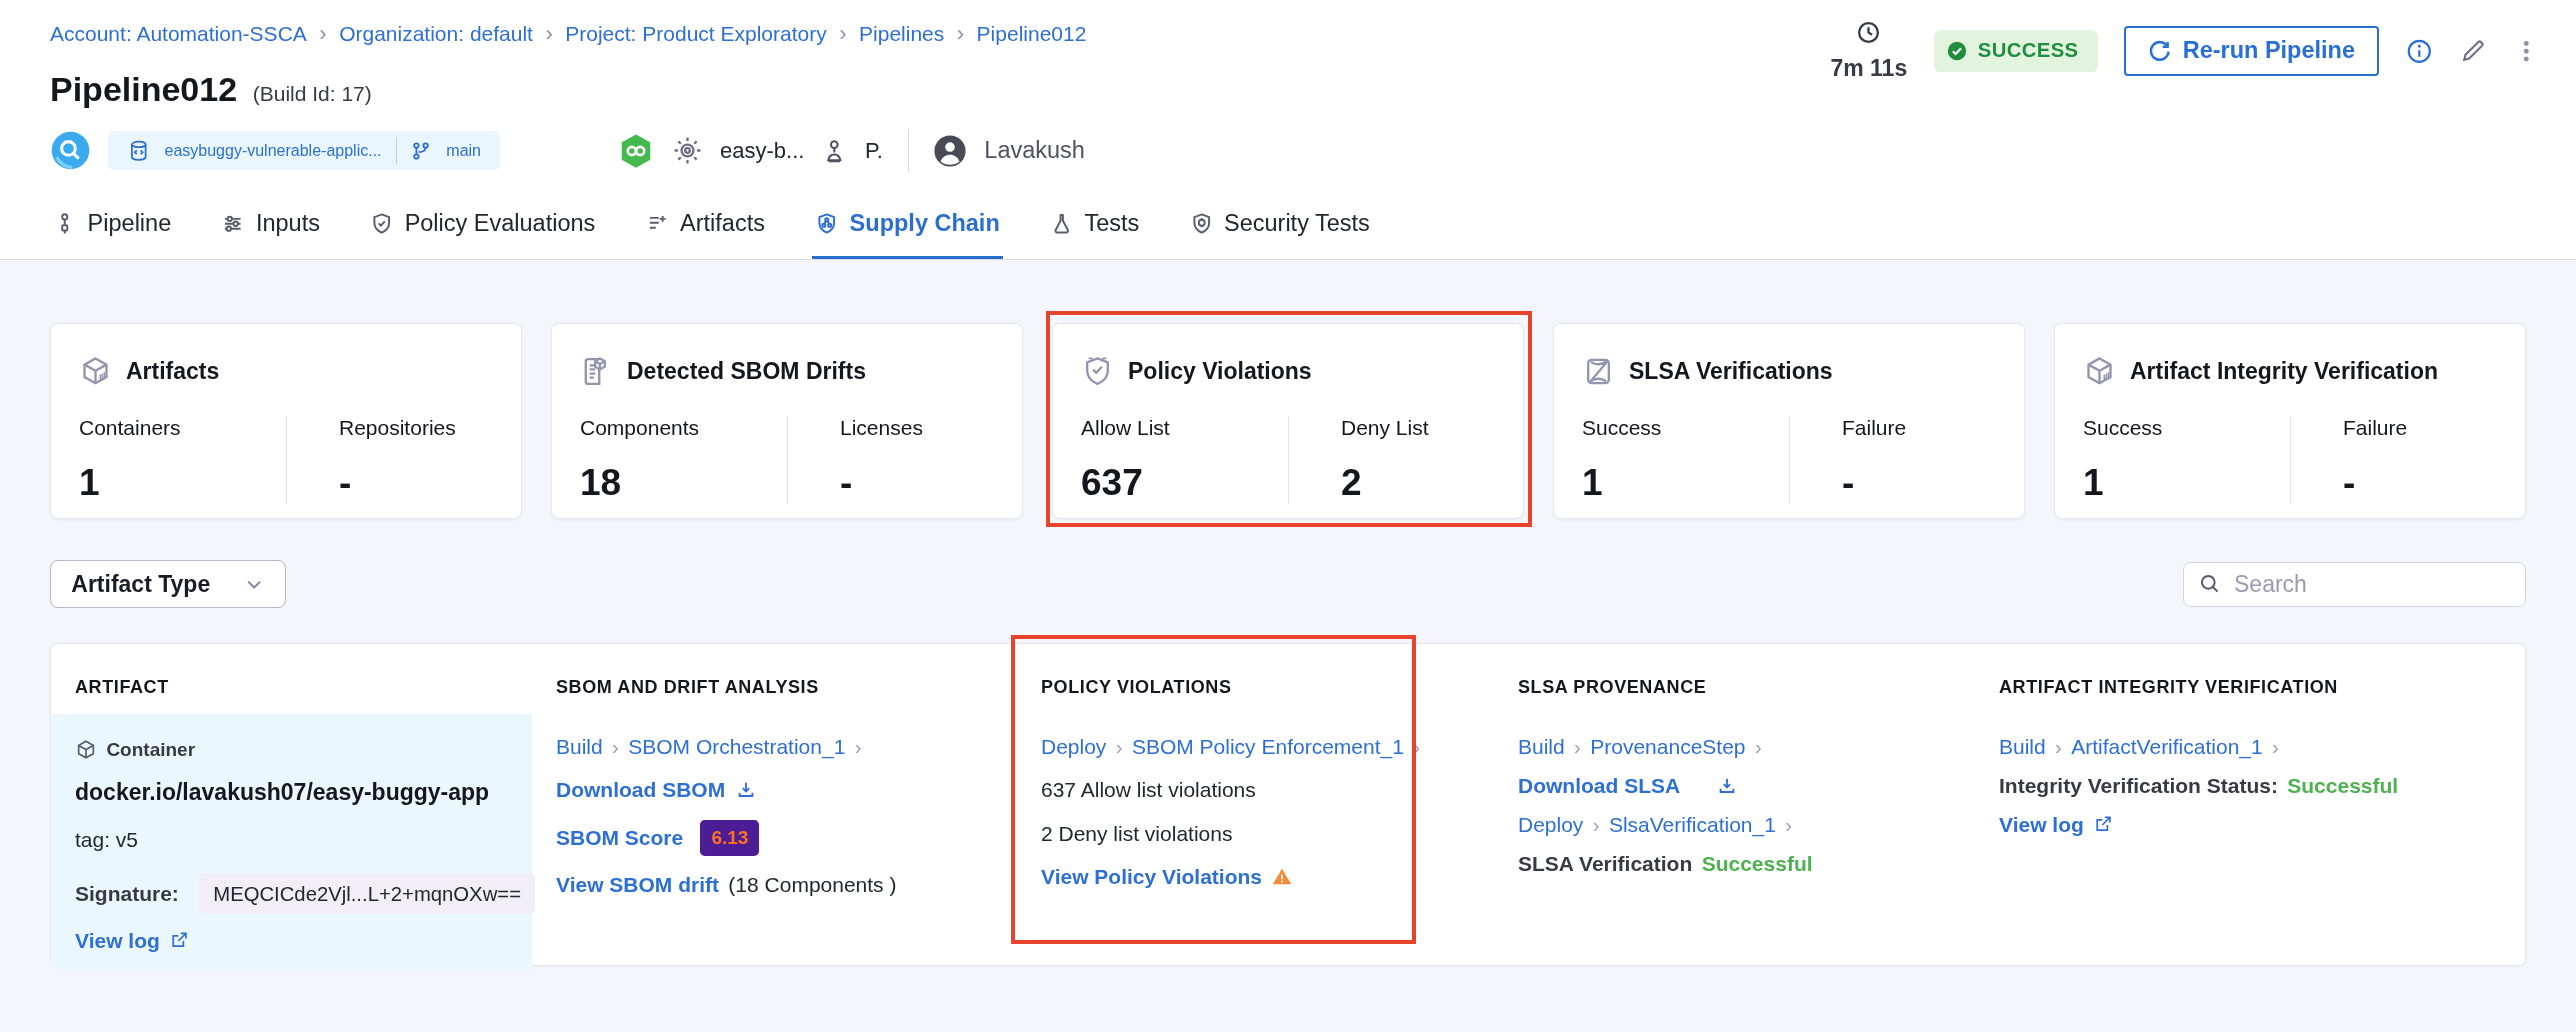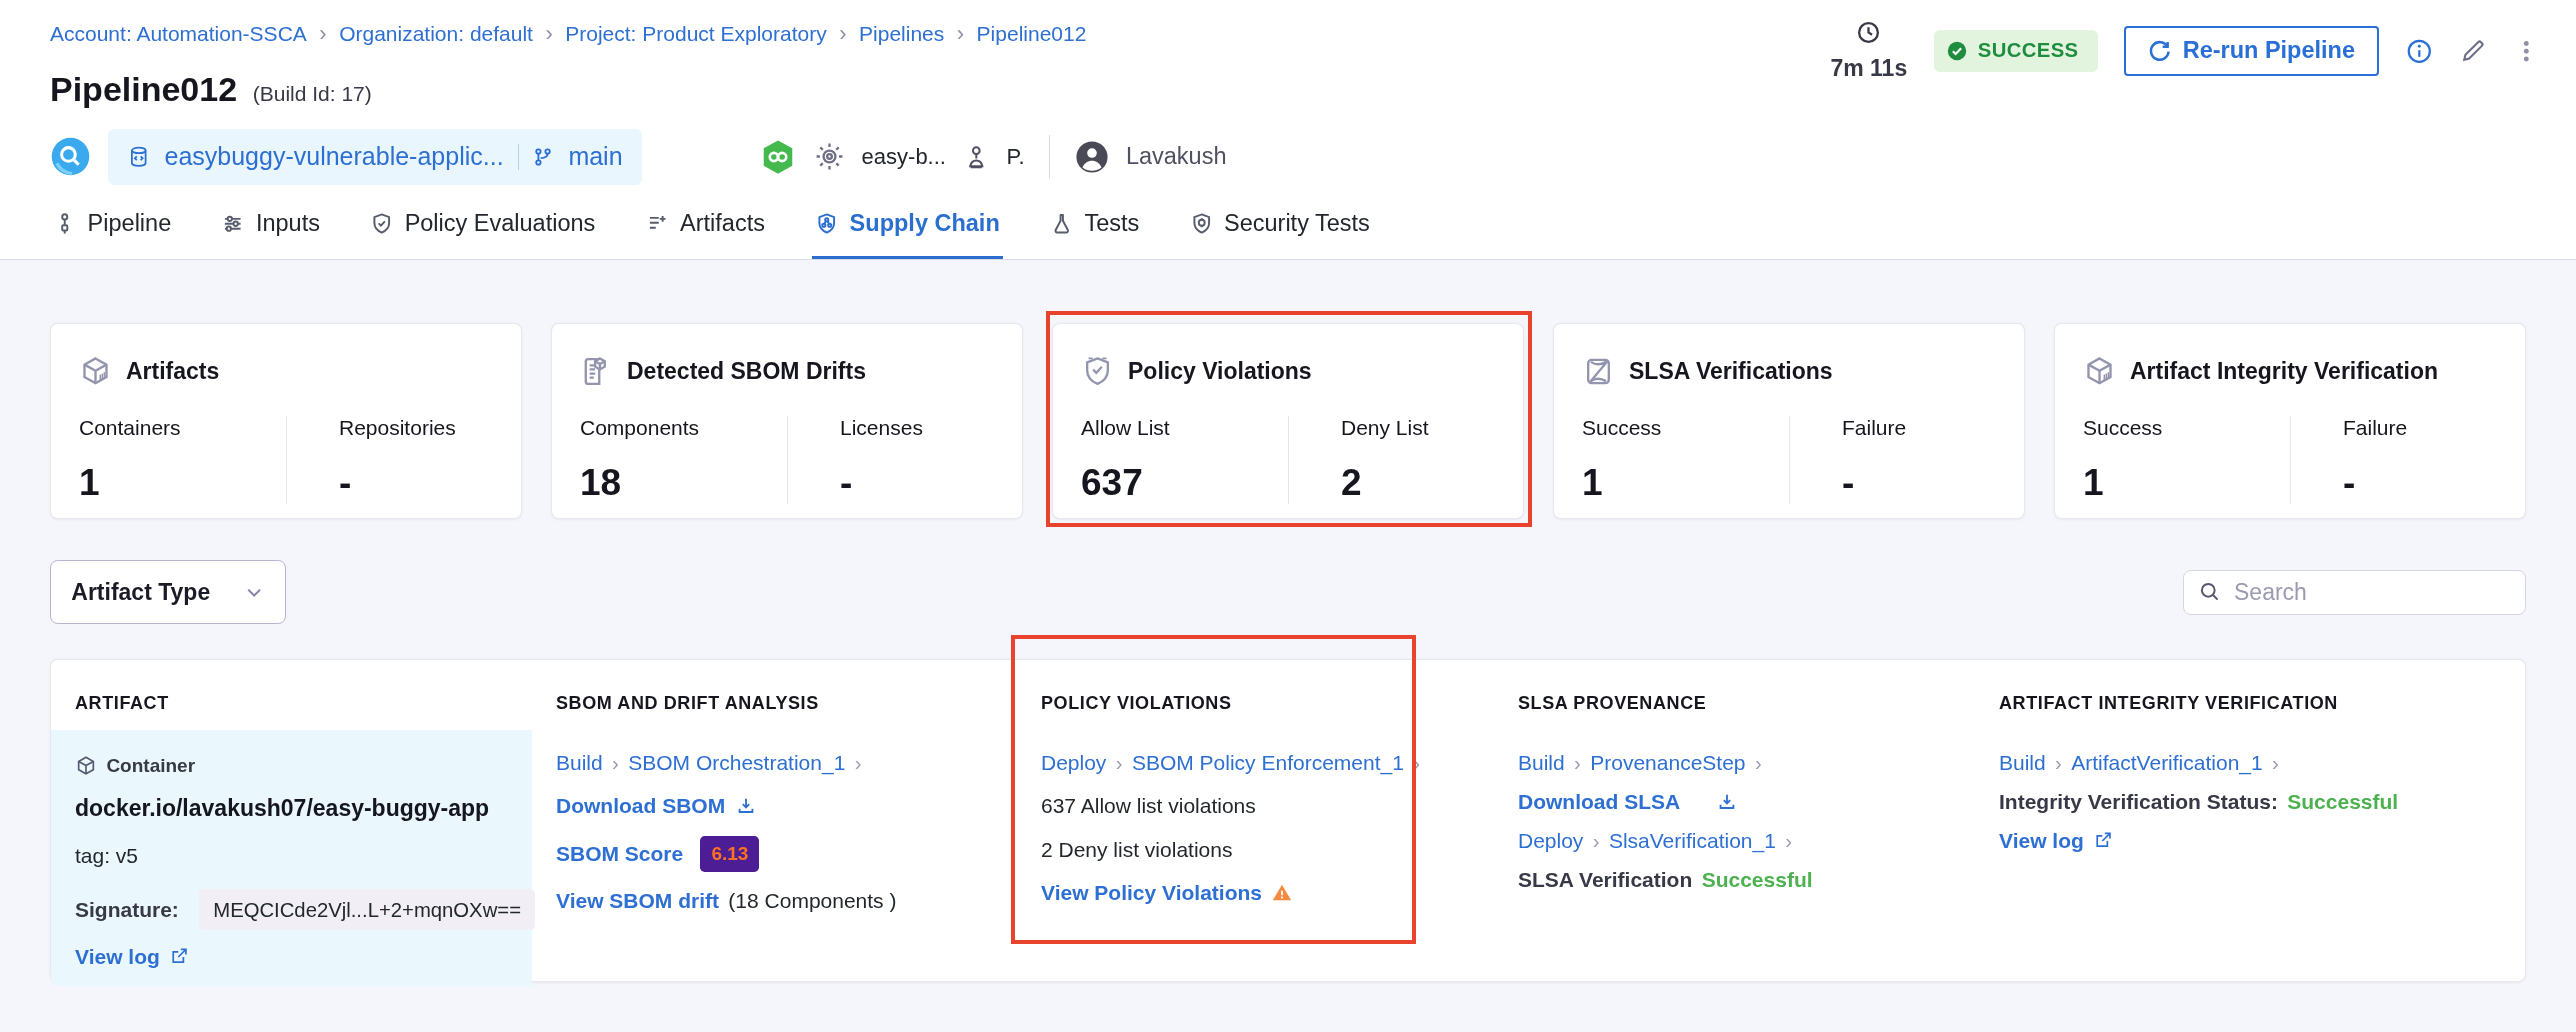--- a/index.html
+++ b/index.html
@@ -16,21 +16,21 @@
   .duration { display:flex; align-items:center; gap:9.4px; font-size:23px; font-weight:700; color:#383946;flex-direction:column; }
   .status-badge { display:flex; align-items:center; gap:9.4px; background:#e2f3de; color:#1e8e3e; font-size:20.3px; font-weight:700; letter-spacing:0.4px; padding:9.4px 19px 9.4px 12.5px; border-radius:6.3px; }
   .rerun-btn { display:flex; align-items:center; gap:11px; border:2.3px solid #2a6fd6; color:#2a6fd6; background:#fff; font-size:23.5px; font-weight:600; padding:9.4px 22px; border-radius:4px; cursor:pointer; }
   .icon-btn { display:flex; align-items:center; justify-content:center; cursor:pointer; }
 
   .title-row { display:flex; align-items:baseline; gap:15.6px; margin-top:23.5px; }
   .page-title { font-size:34px; font-weight:700; color:#16161f; }
   .build-id { font-size:21px; color:#383946; }
 
   .meta-row { display:flex; align-items:center; margin-top:20.3px; }
-  .repo-pill { display:flex; align-items:center; gap:14px; background:#e9f6fd; border-radius:6.3px; height:56px; padding:0 19px; margin-left:17px; font-size:25px; color:#2d6fd3; }
+  .repo-pill { display:flex; align-items:center; gap:14px; background:#e9f6fd; border-radius:6.3px; height:39px; padding:0 19px; margin-left:17px; font-size:16px; color:#2d6fd3; }
   .pill-divider { width:0.8px; height:26.6px; background:#b9cfdd; }
   .exec-meta { display:flex; align-items:center; gap:17px; margin-left:117px; font-size:22px; color:#22272d; }
   .v-divider { width:0.8px; height:44px; background:#d9dae6; margin:0 7.8px; }
   .user-name { font-size:23.5px; color:#4f5162; }
 
   .tabs { position:absolute; left:50px; bottom:0; display:flex; gap:44px; }
   .tab { display:flex; align-items:center; gap:11px; font-size:23.5px; color:#22272d; padding:0 3.1px 19px 3.1px; border-bottom:3.9px solid transparent; cursor:pointer; }
   .tab.active { color:#2a6fd0; font-weight:600; border-bottom-color:#2a6fd0; }
 
   
@@ -38,21 +38,21 @@
   .cards-row { display:flex; gap:29px; margin-top:63px; }
   .card { width:472px; height:196px; background:#fff; border:0.8px solid #e6e7f0; border-radius:7.8px; box-shadow:0 0.8px 2.3px rgba(40,41,61,.06); padding:31px 28px 0 28px; }
   .card-head { display:flex; align-items:center; gap:14px; font-size:23px; font-weight:700; color:#16161f; }
   .card-stats { display:flex; margin-top:28px; }
   .stat { width:50%; }
   .stat.second { border-left:0.8px solid #e2e3ec; padding-left:52px; }
   .stat-label { font-size:21px; color:#16161f; }
   .stat-value { font-size:37px; font-weight:700; color:#16161f; margin-top:22px; }
 
   .filter-row { display:flex; justify-content:space-between; align-items:center; margin-top:41px; }
-  .artifact-type-btn { display:flex; align-items:center; gap:34px; height:64px; background:#fff; border:1.6px solid #b6b7cd; border-radius:7.8px; padding:0 20.3px; font-size:23px; font-weight:600; color:#1b1b28; cursor:pointer; }
+  .artifact-type-btn { display:flex; align-items:center; gap:34px; height:48px; background:#fff; border:1.6px solid #b6b7cd; border-radius:7.8px; padding:0 20.3px; font-size:23px; font-weight:600; color:#1b1b28; cursor:pointer; }
   .search-box { display:flex; align-items:center; gap:12.5px; width:343px; height:45px; background:#fff; border:1.6px solid #d4d5e2; border-radius:7.8px; padding:0 14px; }
   .search-box input { border:none; outline:none; width:100%; font-size:23px; font-family:"Liberation Sans", sans-serif; color:#383946; }
   .search-box input::placeholder { color:#9a9ab0; }
 
   .table-card { position:relative; margin-top:35px; background:#fff; border:0.8px solid #e6e7f0; border-radius:7.8px; height:323px; box-shadow:0 0.8px 2.3px rgba(40,41,61,.06); }
   .tgrid { display:grid; grid-template-columns:481px 485px 477px 481px 1fr; }
   .th { padding:33px 0 0 24px; font-size:18px; font-weight:700; letter-spacing:0.6px; color:#16161f; }
   .trow { height:256px; margin-top:15.6px; }
   .cell { padding:19px 15.6px 0 24px; font-size:21px; color:#22272d; }
   .cell-artifact { background:#eaf7fd; border-bottom-left-radius:7.8px; padding-top:22px; }

